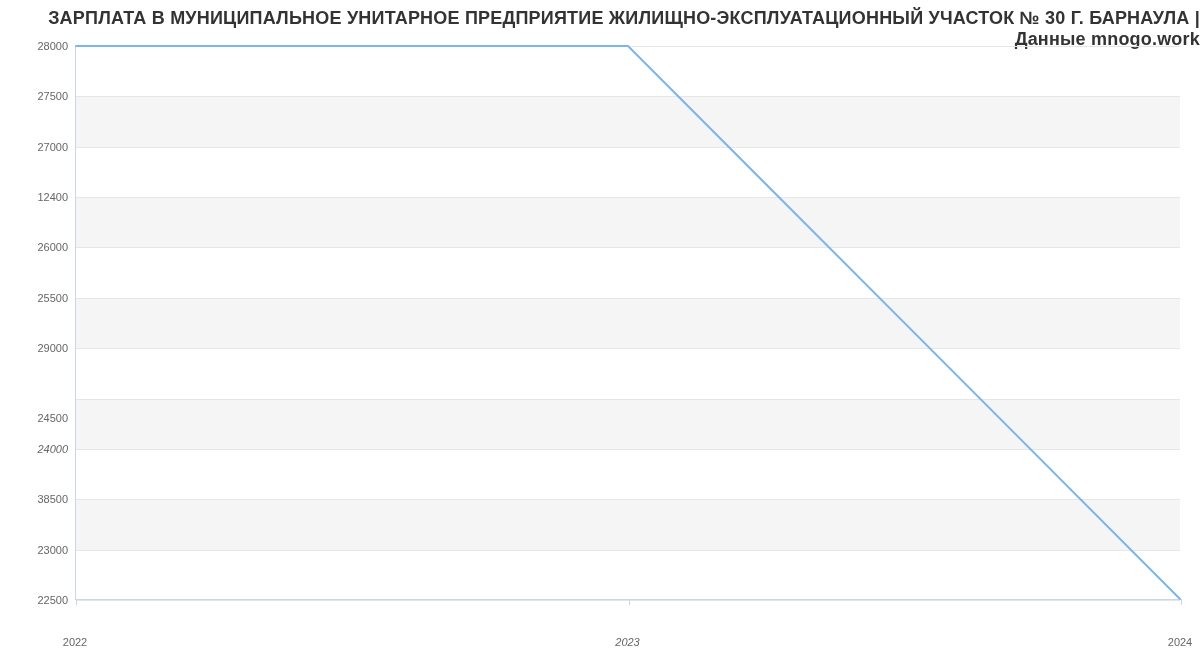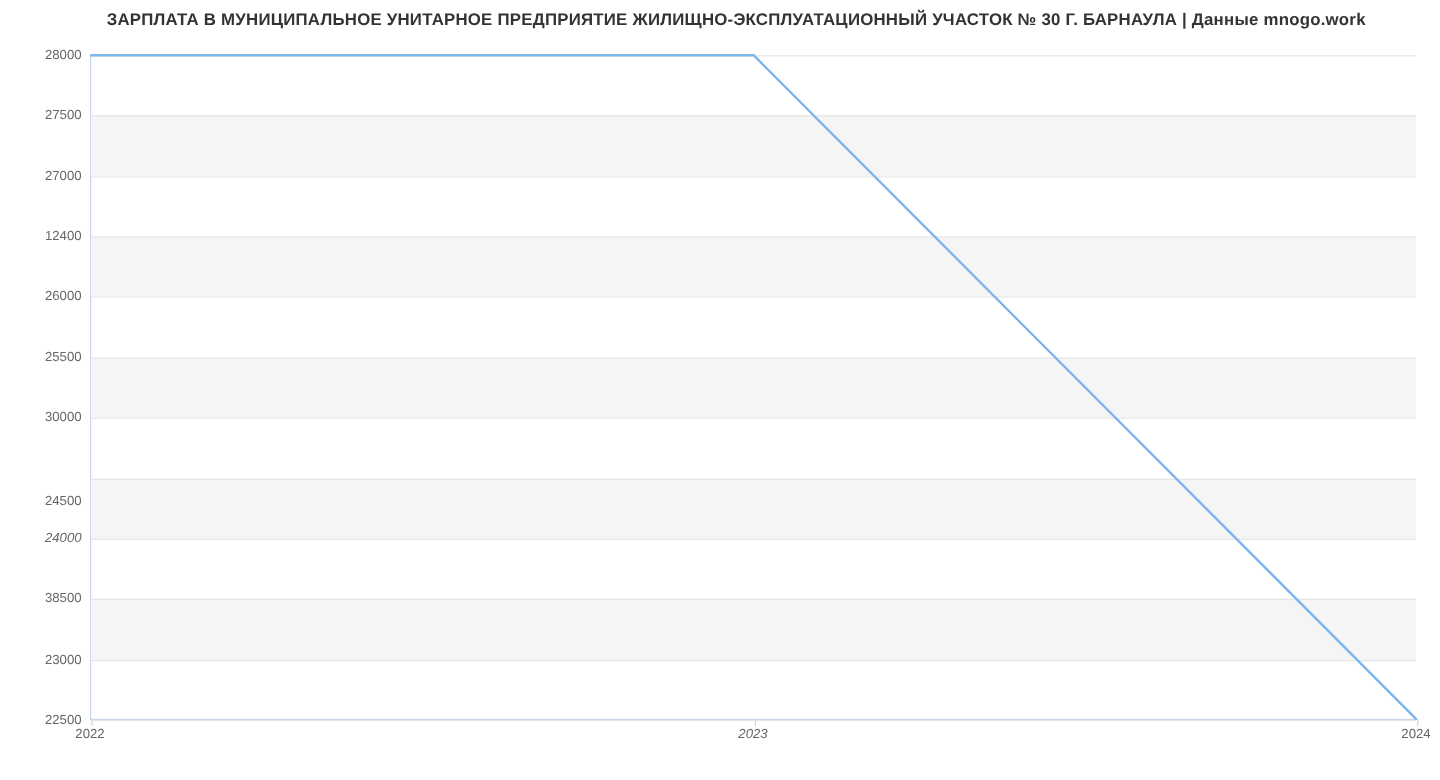--- a/index.html
+++ b/index.html
@@ -10,22 +10,22 @@
     background: #fff;
     width: 1200px;
     height: 650px;
     position: relative;
   }
   .title {
     position: absolute;
     top: 8px;
     left: 0;
     right: 0;
-    text-align: center;
-    font-size: 14px;
+    text-align: right;
+    font-size: 18px;
     font-weight: 700;
     color: #333;
     letter-spacing: 0.2px;
     margin-left: 27px;
   }
   .plot {
     position: absolute;
     left: 75px;
     top: 46px;
     width: 1105px;   
@@ -50,21 +50,21 @@
     position: absolute;
     right: 1132px; 
     font-size: 11px;
     color: #666;
     text-align: center;
     transform: translateY(-50%);
     white-space: nowrap;
   }
   .xlabel {
     position: absolute;
-    top: 606px;
+    top: 636px;
     font-size: 11px;
     color: #666;
     transform: translateX(-50%);
     white-space: nowrap;
     text-align: right;
   }
   .xtick {
     position: absolute;
     bottom: -6px;
     width: 1px;
@@ -116,21 +116,21 @@
 <div class="xtick" style="left: 0px;"></div>
     <div class="xtick" style="left: 552.5px;"></div>
     <div class="xtick" style="left: 1105px;"></div>
   </div>
 
 <div class="ylabel" style="top: 600px;">22500</div>
 <div class="ylabel" style="top: 549.636px;">23000</div>
 <div class="ylabel" style="top: 499.273px;">38500</div>
 <div class="ylabel" style="top: 448.909px; font-style: italic;">24000</div>
 <div class="ylabel" style="top: 418px;">24500</div>
-<div class="ylabel" style="top: 348.182px;">30000</div>
+<div class="ylabel" style="top: 348.182px;">29000</div>
 <div class="ylabel" style="top: 297.818px;">25500</div>
 <div class="ylabel" style="top: 247.455px;">26000</div>
 <div class="ylabel" style="top: 197.091px;">12400</div>
 <div class="ylabel" style="top: 146.727px; margin-left: 36px;">27000</div>
 <div class="ylabel" style="top: 96.3636px;">27500</div>
 <div class="ylabel" style="top: 46px;">28000</div>
 <div class="xlabel" style="left: 75px;">2022</div>
 <div class="xlabel" style="left: 627.5px; font-style: italic;">2023</div>
 <div class="xlabel" style="left: 1180px;">2024</div>
 

